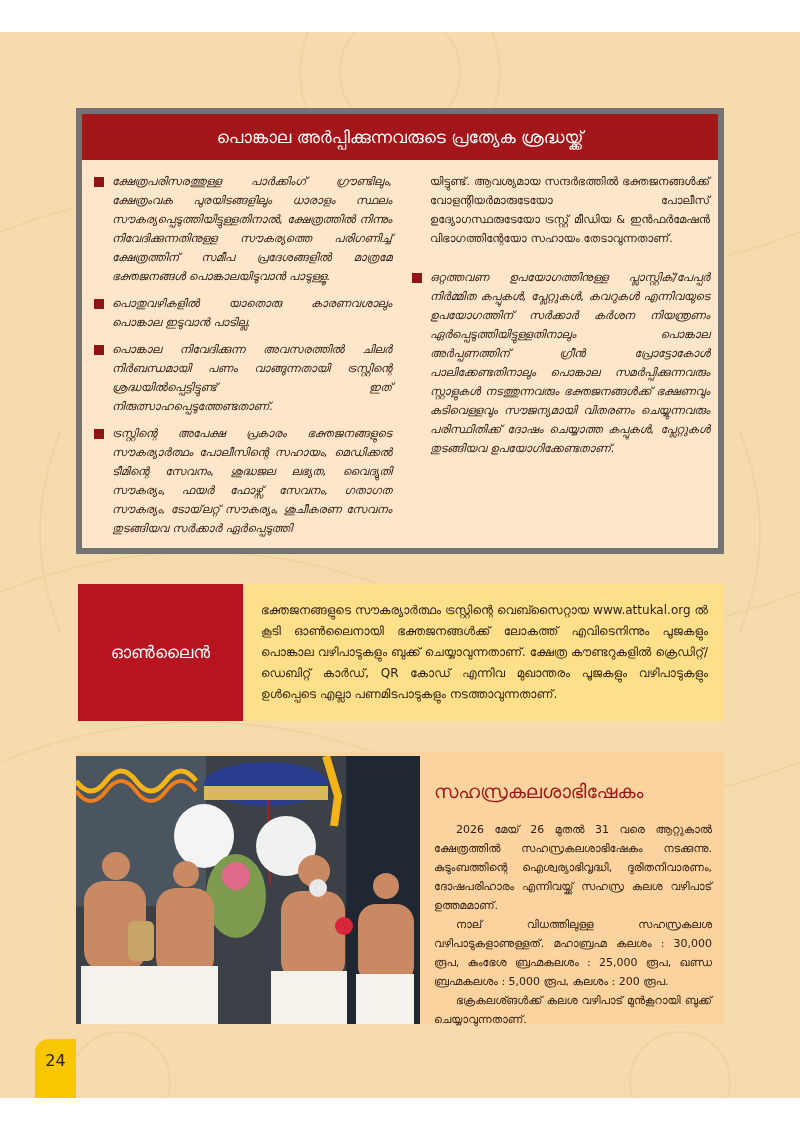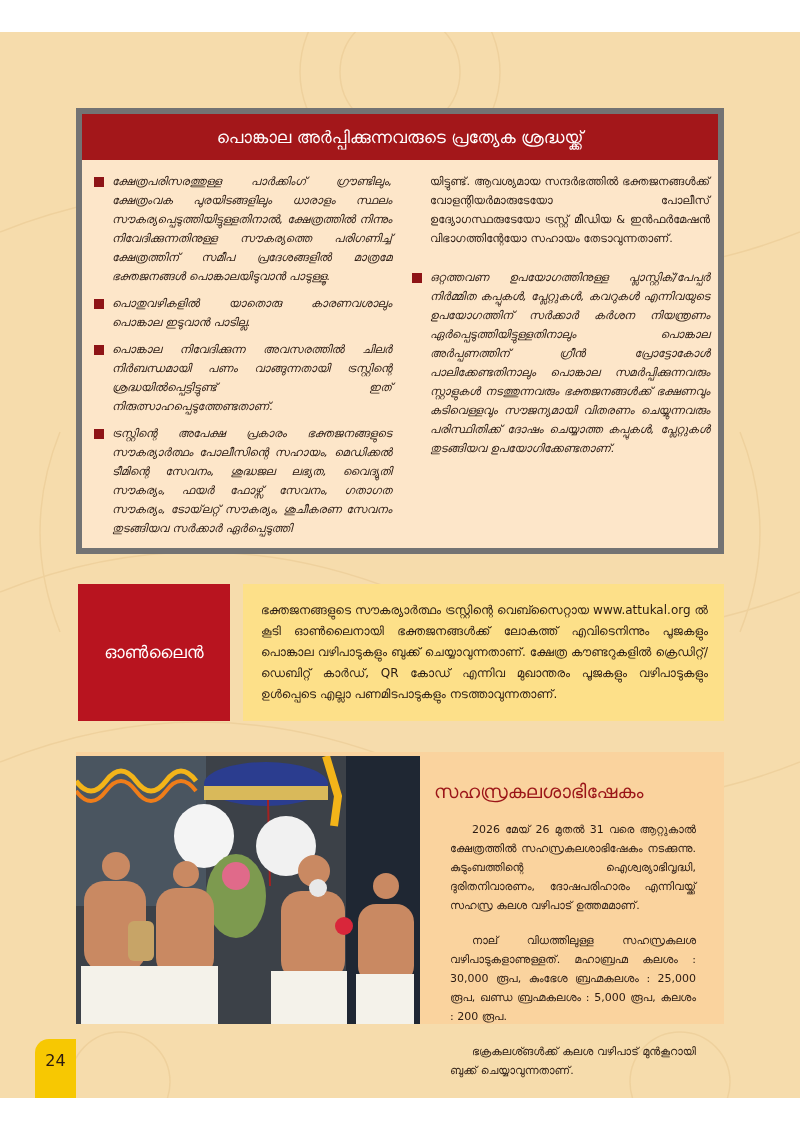--- a/index.html
+++ b/index.html
@@ -8,27 +8,27 @@
   .page .pattern{position:absolute;inset:0;opacity:.35;}
   .notice{position:absolute;left:76px;top:76px;width:648px;height:446px;background:#fde6c9;border:6px solid #737373;box-sizing:border-box;}
   .notice-head{position:absolute;left:0;top:0;right:0;height:46px;background:#a3171a;color:#fff;display:flex;align-items:center;justify-content:center;font-size:17px;}
   .col{position:absolute;top:58px;width:300px;font-size:11.3px;line-height:19px;color:#2a1a12;text-align:justify;}
   .col.left{left:10px;}
   .col.right{left:328px;}
   .item{position:relative;padding-left:20px;margin-bottom:8px;font-style:italic;}
   .bullet{position:absolute;left:2px;top:5px;width:10px;height:10px;background:#8e1416;}
   .cont{padding-left:20px;margin-bottom:20px;}
   .online{position:absolute;left:78px;top:552px;width:646px;height:137px;}
-  .online-left{position:absolute;left:0;top:0;width:152px;height:137px;background:#b8141f;color:#fff;display:flex;flex-direction:column;align-items:center;justify-content:center;font-size:17px;line-height:27px;text-align:center;}
+  .online-left{position:absolute;left:0;top:0;width:165px;height:137px;background:#b8141f;color:#fff;display:flex;flex-direction:column;align-items:center;justify-content:center;font-size:17px;line-height:27px;text-align:center;}
   .online-right{position:absolute;left:165px;top:0;right:0;height:137px;background:#fde089;padding:16px 16px 0 18px;box-sizing:border-box;font-size:12px;line-height:21px;color:#2a1a12;text-align:justify;}
   .sahasra{position:absolute;left:76px;top:720px;width:648px;height:272px;background:#fad39e;}
   .photo{position:absolute;left:0;top:4px;width:344px;height:268px;overflow:hidden;}
   .sahasra-text{position:absolute;left:358px;top:28px;width:278px;color:#2a1a12;}
   .sahasra-title{font-size:19px;color:#9b1518;margin-bottom:17px;}
-  .para{font-size:11px;line-height:19px;text-align:justify;text-indent:22px;margin:16px;}
+  .para{font-size:11px;line-height:19px;text-align:justify;text-indent:22px;margin:0;}
   .pageno{position:absolute;left:35px;top:1007px;width:41px;height:59px;background:#f7c802;border-top-left-radius:14px;font-size:16px;color:#2a1a12;text-align:center;padding-top:12px;box-sizing:border-box;}
 </style>
 </head>
 <body>
 
 <div class="page">
   <svg class="pattern" width="800" height="1066" viewBox="0 0 800 1066">
     <g fill="none" stroke="#e2bd82" stroke-width="1.5">
       <circle cx="400" cy="40" r="60"></circle>
         <circle cx="400" cy="40" r="100"></circle>

